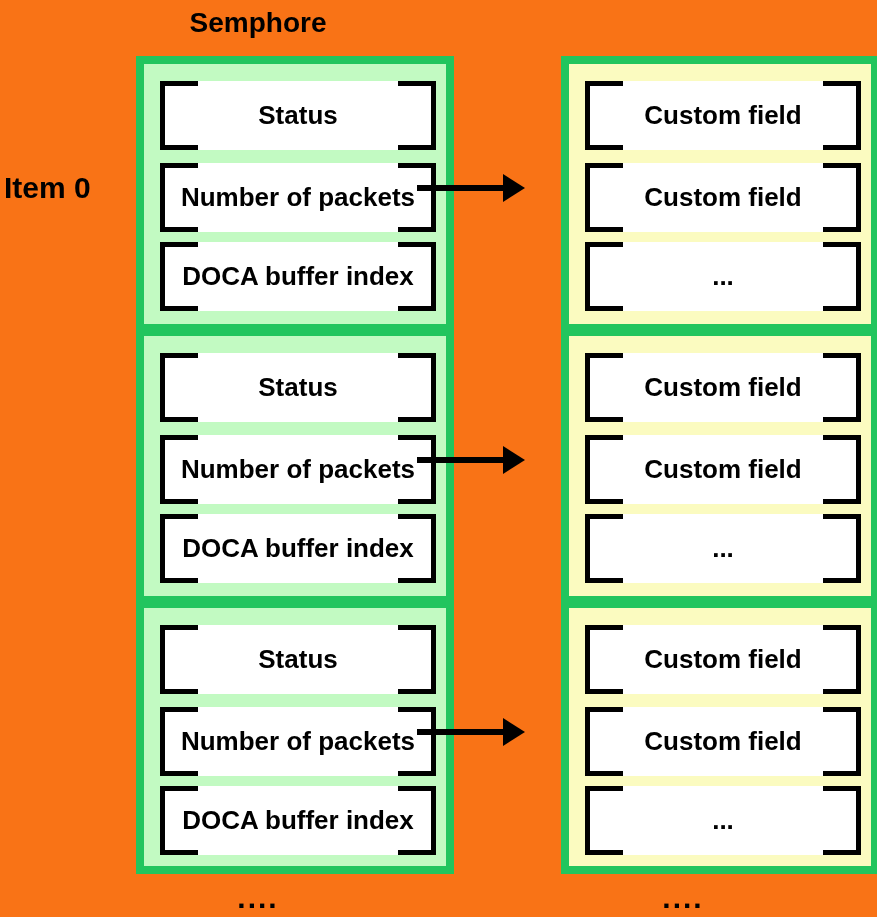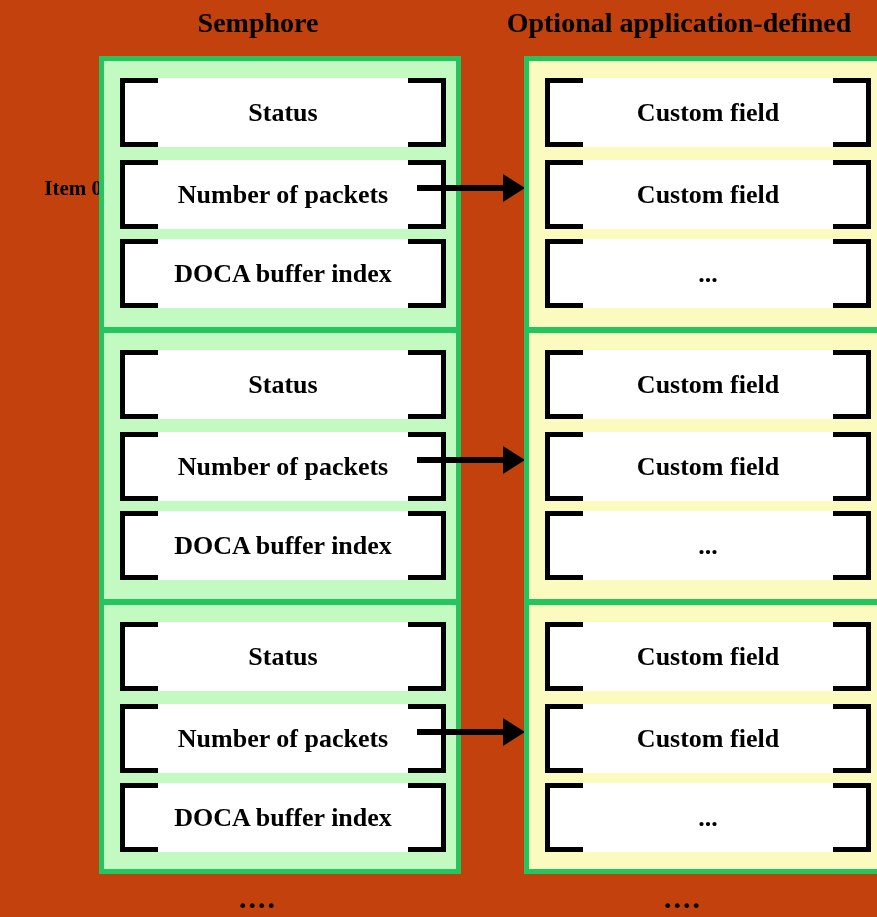--- a/index.html
+++ b/index.html
@@ -1,42 +1,43 @@
 <!DOCTYPE html>
 <html style="--green-fill: #c2fac2; --yellow-fill: #fbfbc0;"><head>
 <meta charset="utf-8">
 <style>
   html, body { margin: 0; padding: 0; background: #ffffff; }
   .canvas {
     position: relative;
     width: 877px;
     height: 917px;
-    font-family: Liberation Serif, serif;
+    font-family: Liberation Sans, sans-serif;
     font-weight: bold;
     color: #000;
     overflow: hidden;
-    background: #c2410c;
+    background: #f97316;
   }
   .col-title {
     position: absolute;
     top: 6px;
     height: 34px;
     line-height: 34px;
     font-size: 28px;
     text-align: center;
     white-space: nowrap;
   }
   .col-title.left  { left: 99px;  width: 318px; }
   .col-title.right { left: 481px; width: 396px; }
 
   .box {
     position: absolute;
-    width: 362px;
-    border: 5px solid #22c55e;
+    width: 318px;
+    border: 8px solid #22c55e;
     box-sizing: border-box;
+    margin-left: 37px;
   }
   .box.green  { left: 99px;  background: var(--green-fill, #c2fac2); }
   .box.yellow { left: 524px; background: var(--yellow-fill, #fbfbc0); }
 
   .field {
     position: absolute;
     left: 16px;
     right: 10px;
     height: 69px;
     background: #ffffff;
@@ -58,26 +59,26 @@
     top: 0; bottom: 0;
     width: 38px;
     border: 5px solid #000;
     box-sizing: border-box;
   }
   .bracket.bl { left: 0;  border-right: none; }
   .bracket.br { right: 0; border-left: none; }
 
   .item-label {
     position: absolute;
-    left: 16px;
+    left: 4px;
     width: 86px;
     height: 40px;
     line-height: 40px;
     text-align: right;
-    font-size: 21px;
+    font-size: 30px;
     white-space: nowrap;
   }
 
   .arrow { position: absolute; left: 417px; width: 108px; height: 28px; }
   .arrow .shaft {
     position: absolute;
     left: 0; top: 11px;
     width: 88px; height: 6px;
     background: #000;
   }
@@ -101,21 +102,20 @@
   }
   .dots.left  { left: 99px;  width: 318px; }
   .dots.right { left: 524px; width: 318px; }
 </style>
 </head>
 <body>
 
 <div class="canvas">
 
   <div class="col-title left">Semphore</div>
-  <div class="col-title right">Optional application-defined</div>
 
   <div class="item-label" style="top:168px">Item 0</div>
   <div class="box green" style="top:56px;height:276px">
     <div class="field f1">
       <span class="bracket bl"></span>
       <span class="bracket br"></span>
       <span class="label">Status</span>
     </div>
     <div class="field f2">
       <span class="bracket bl"></span>

